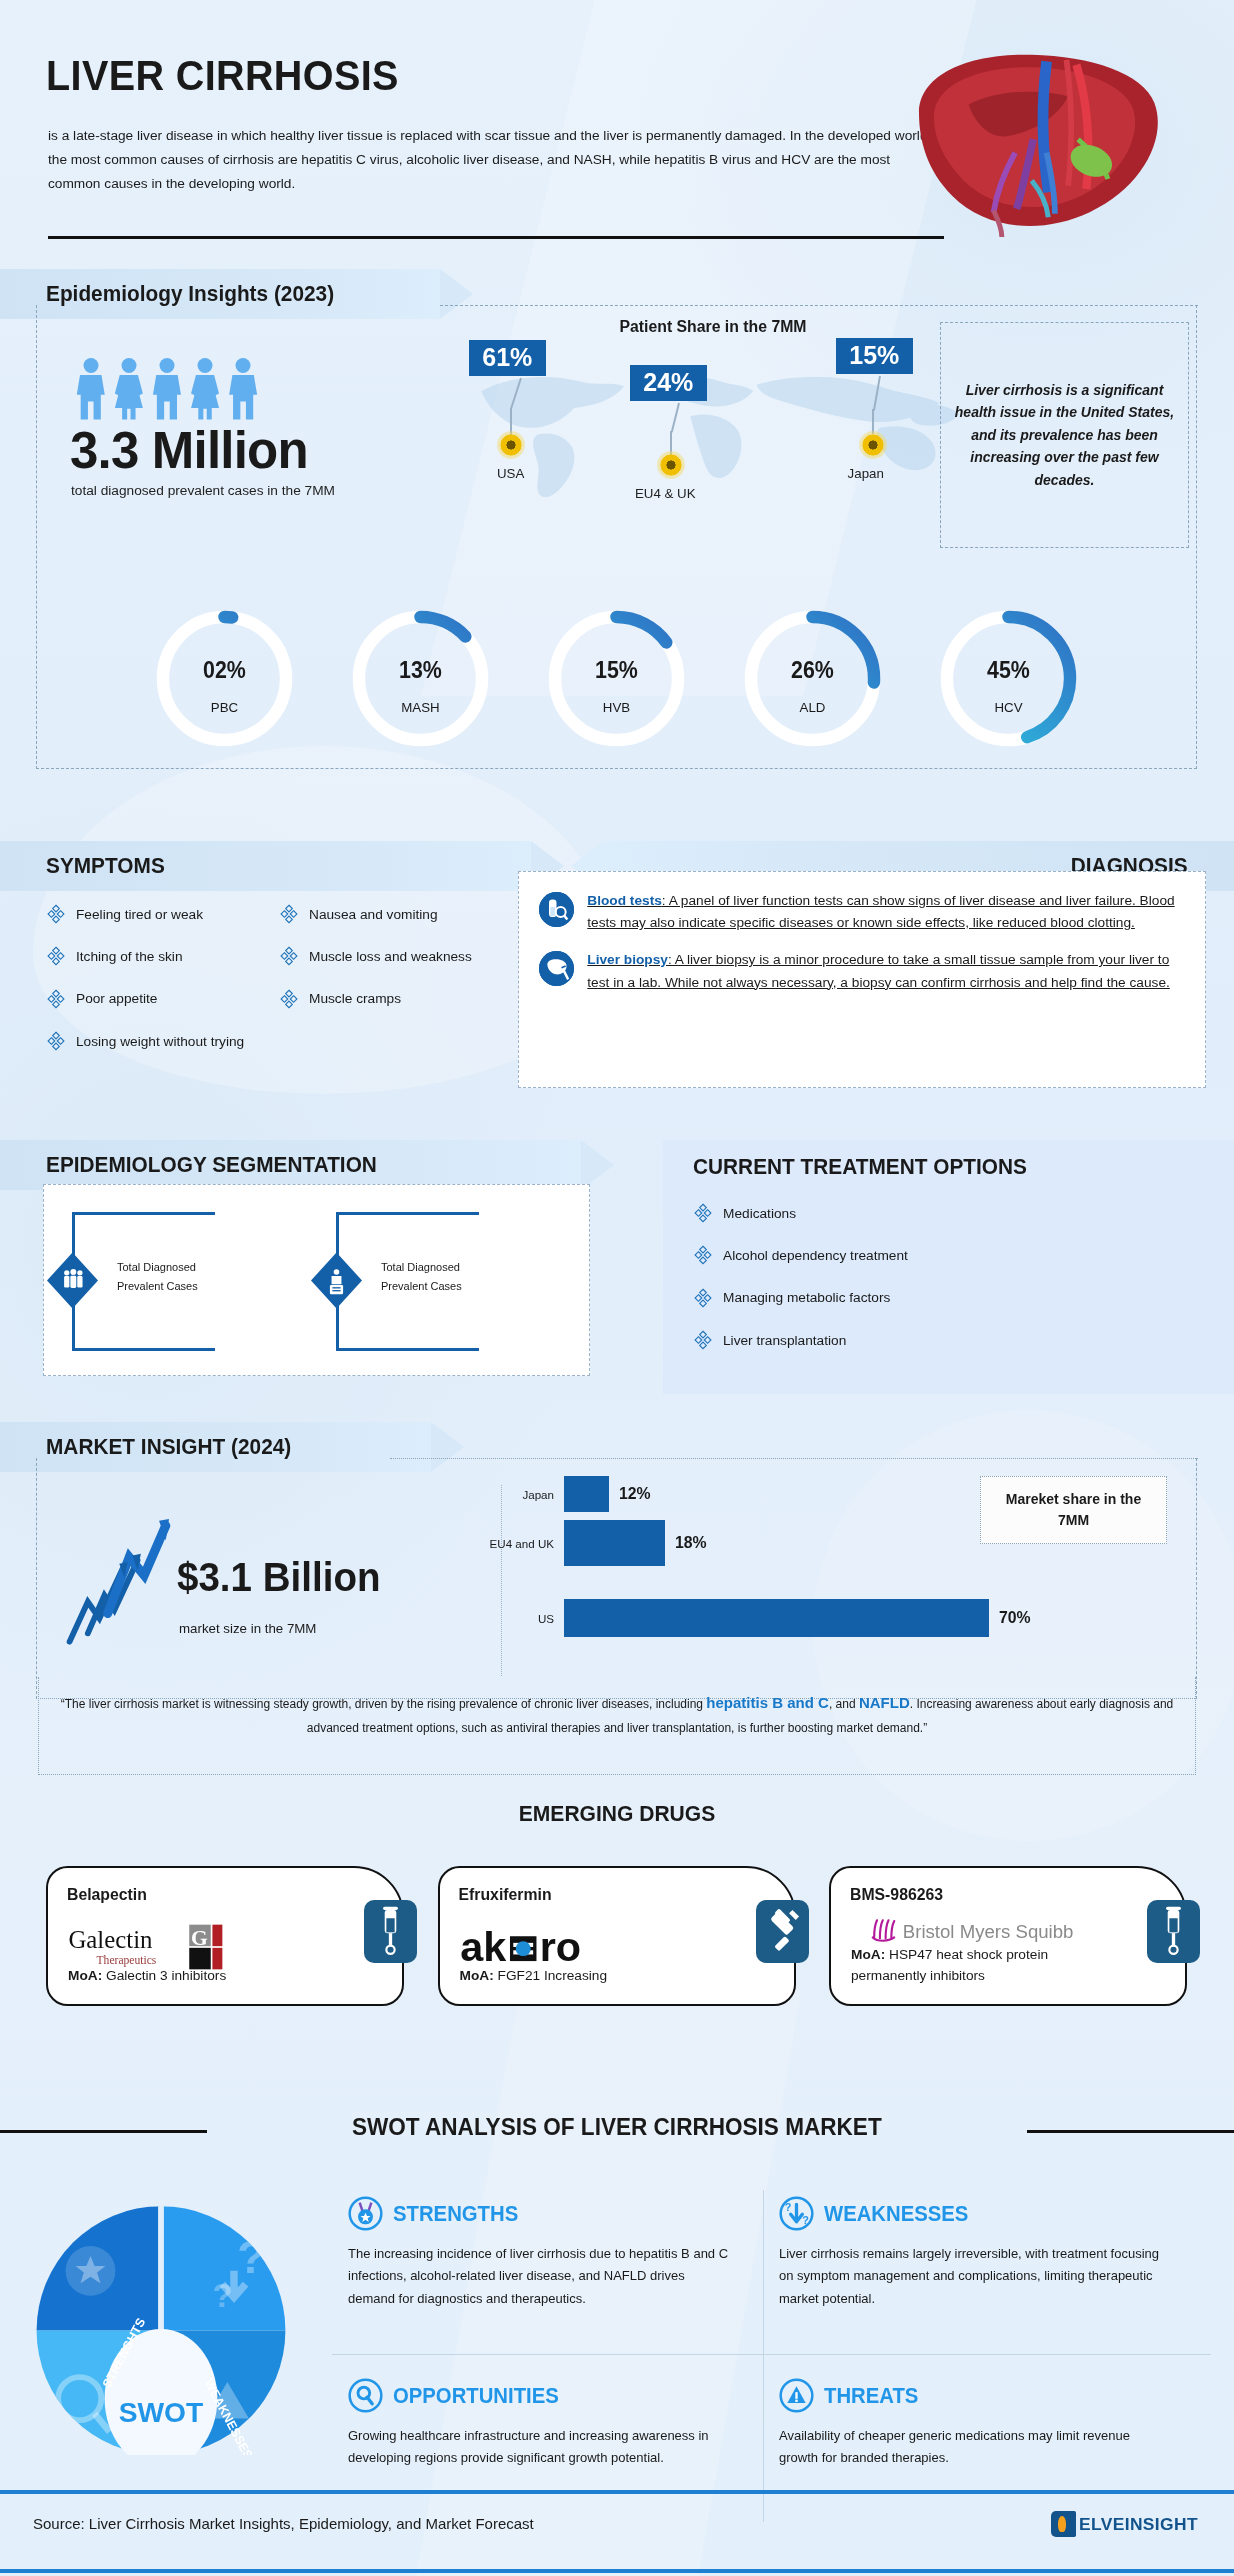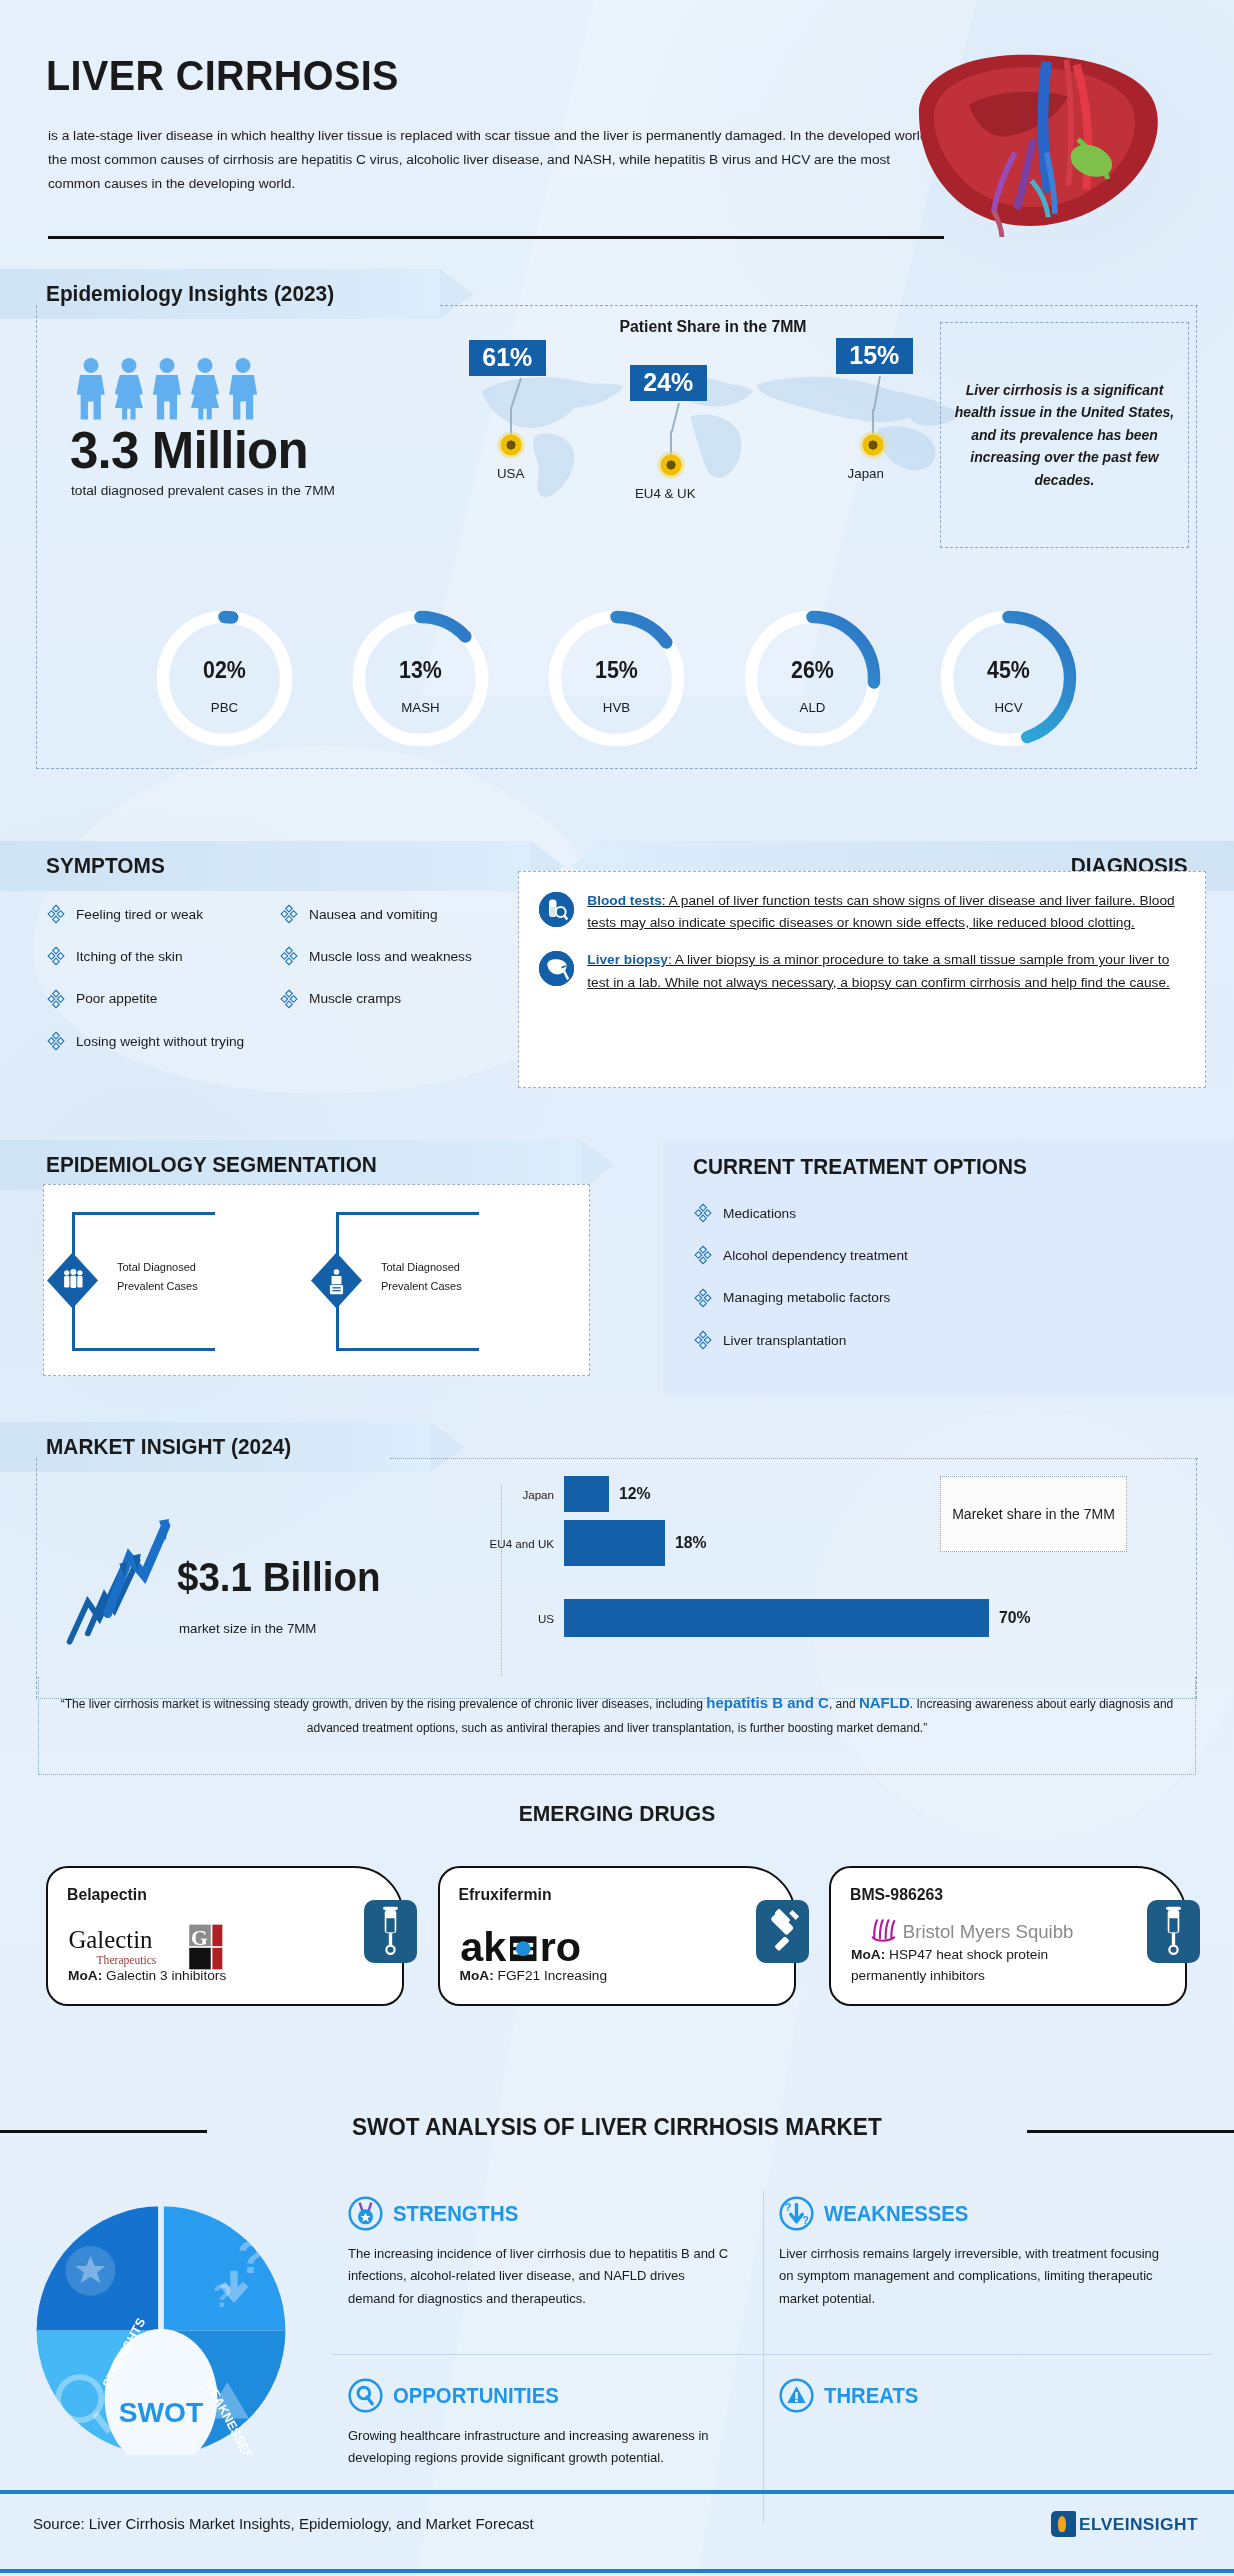--- a/index.html
+++ b/index.html
@@ -149,23 +149,23 @@
   .mk-money { position:absolute; left:177px; top:1554px; font-size:41px; font-weight:bold; transform:scaleX(0.94); transform-origin:left center;}
   .mk-sub { position:absolute; left:179px; top:1621px; font-size:13.3px; }
   .mk-arrows { position:absolute; left:58px; top:1509px; width:116px; height:141px; }
   .mk-divider { position:absolute; left:501px; top:1485px; height:191px; width:0; border-left:1.7px dotted #9ab3c8; }
 
   .bar-row { position:absolute; display:flex; align-items:center; }
   .bar-cat { font-size:11.6px; text-align:right; width:83px; padding-right:10px; }
   .bar-fill { background:#1360a8; height:100%; }
   .bar-val { font-size:15.8px; font-weight:bold; margin-left:10px; }
 
-  .mk-share-box { position:absolute; left:940px; top:1476px; width:187px; height:76px; background:#fcfcfc;
+  .mk-share-box { position:absolute; left:980px; top:1476px; width:187px; height:68px; background:#fcfcfc;
      border:1.7px dotted #8aa6bd; display:flex; align-items:center; justify-content:center; text-align:center;
-     font-size:14px; font-weight:normal; line-height:1.5; padding:0 8.3px;}
+     font-size:14px; font-weight:bold; line-height:1.5; padding:0 8.3px;}
 
   .mk-quote { position:absolute; left:38px; top:1677px; width:1158px; height:98px;
      border:1.7px dotted #8aa6bd; border-top:none; padding:11.6px 16.6px; font-size:12px; line-height:1.9;text-align:center; }
   .mk-quote b { color:#1878c8; font-size:15px; }
 
   
   .ed-title { position:absolute; left:0; top:1801px; width:1234px; text-align:center; font-size:22.4px; font-weight:bold; transform:scaleX(0.94);}
   .ed-row { position:absolute; left:46px; top:1866px; width:1141px; display:flex; justify-content:space-between; }
   .ed-card { width:358px; height:140px; background:#fff; border:2.5px solid #111;
      border-radius:21.6px 50px 21.6px 21.6px; position:relative; padding:18px 19px; }
@@ -788,20 +788,21 @@
     <div class="quad" style="left:464px; top:207px;">
       <div class="quad-head">
         <svg width="35" height="35" viewBox="0 0 42 42">
           <circle cx="21" cy="21" r="19" fill="none" stroke="#2196e8" stroke-width="3"></circle>
           <path d="M21 10 l11 20 h-22 z" fill="#2196e8"></path>
           <rect x="19.6" y="17" width="2.8" height="8" fill="#fff"></rect>
           <rect x="19.6" y="26" width="2.8" height="2.8" fill="#fff"></rect>
         </svg>
         <span class="t">THREATS</span>
       </div>
+      <div class="quad-body" style="width:382px;">Availability of cheaper generic medications may limit revenue growth for branded therapies.</div>
     </div>
   </div>
 
   <div class="footer-rule" style="top:2490px;"></div>
   <div class="footer-rule" style="top:2569px;"></div>
   <div class="footer-src">Source: Liver Cirrhosis Market Insights, Epidemiology, and Market Forecast</div>
   <div class="footer-logo">
     <div class="fl-mark"></div>
     <div class="fl-text">ELVEINSIGHT</div>
   </div>

